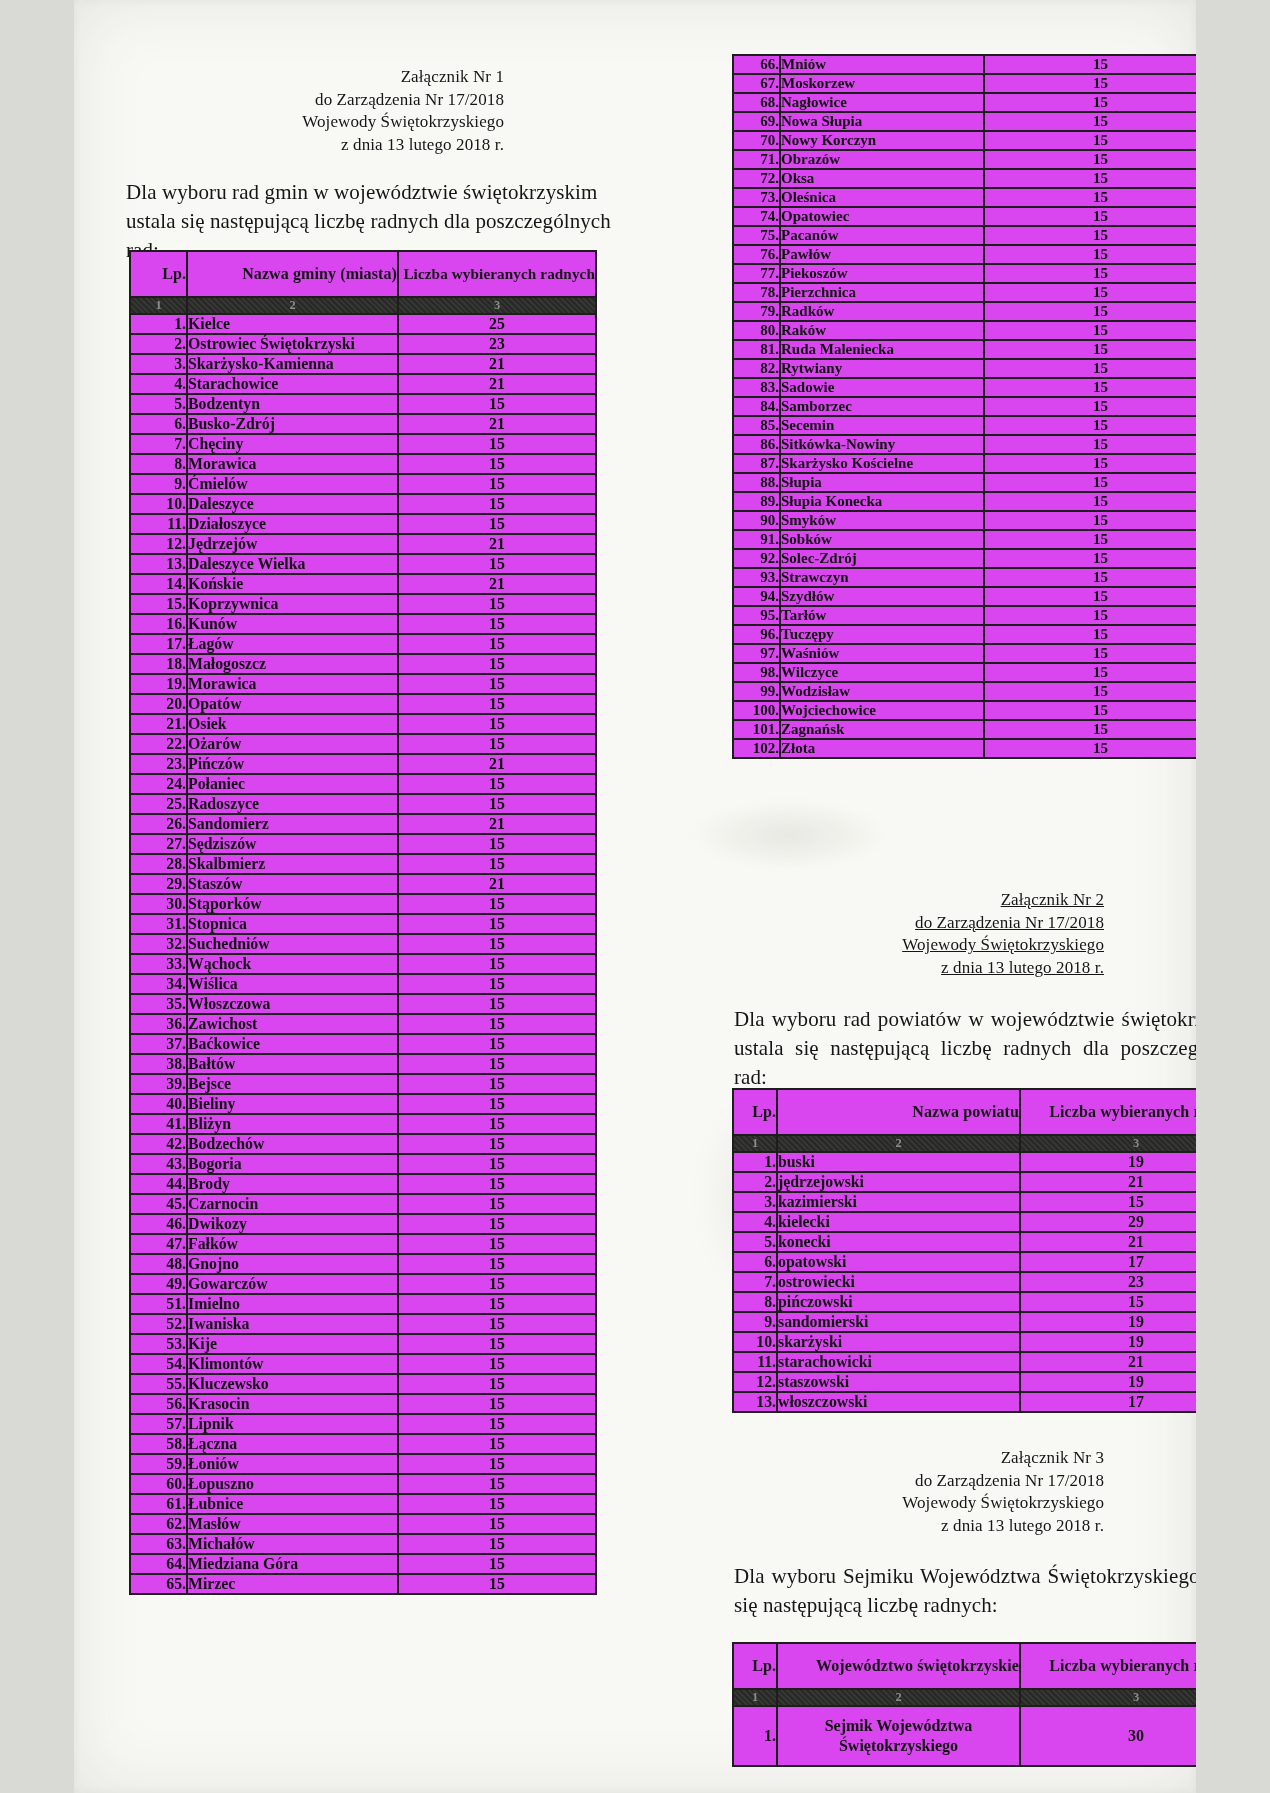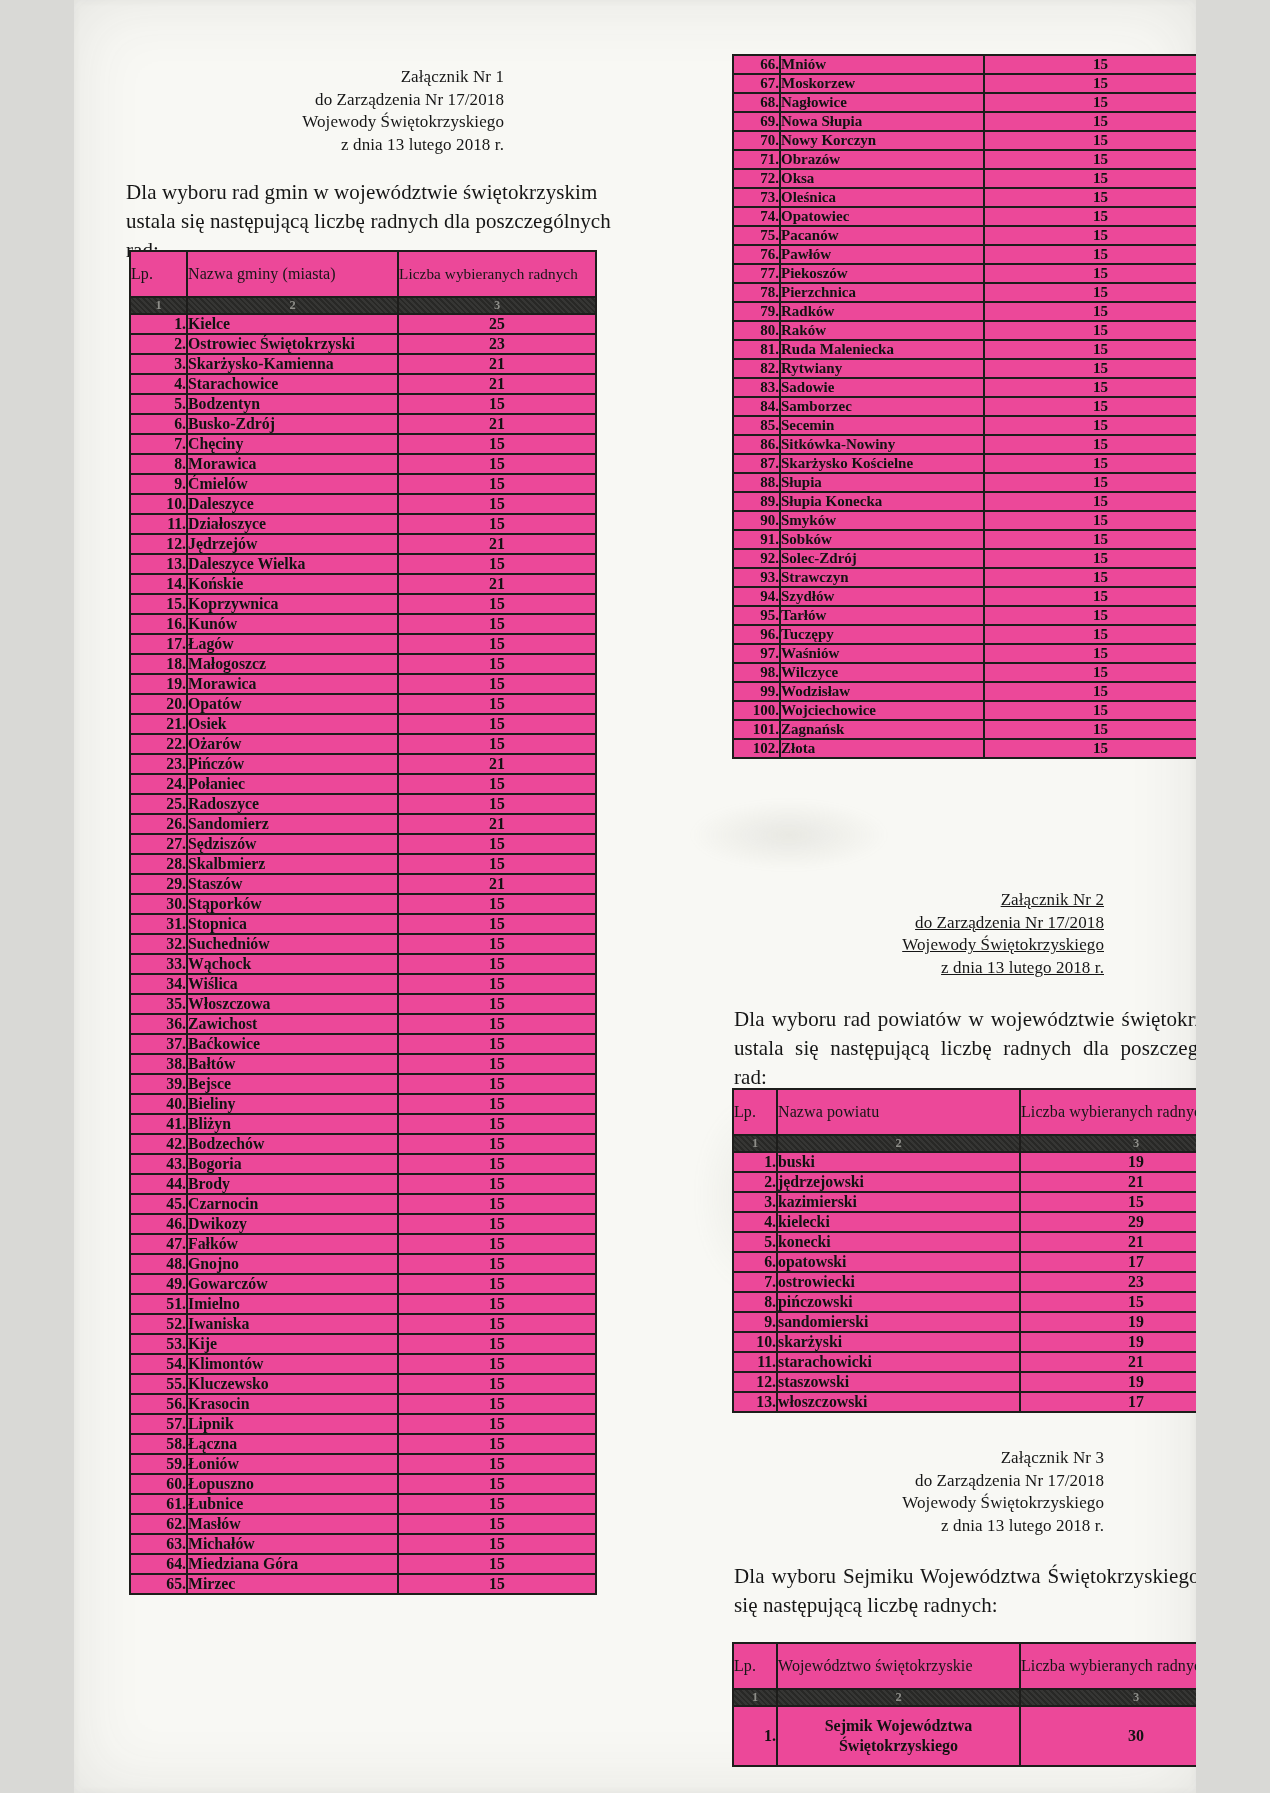--- a/index.html
+++ b/index.html
@@ -15,30 +15,30 @@
   .att-header { position:absolute; text-align:right; font-size:17px; line-height:1.33; letter-spacing:.1px; }
   .att-header.att1 { top:66px;   right:692px; }
   .att-header.att2 { top:889px;  right:92px;text-decoration:underline;  }
   .att-header.att3 { top:1447px; right:92px;  }
 
   .intro { position:absolute; font-size:21px; line-height:1.38; letter-spacing:.1px; }
   .intro1 { left:52px;  top:178px;  width:486px; }
   .intro2 { left:660px; top:1005px; width:522px; text-align:justify; }
   .intro3 { left:660px; top:1562px; width:522px; text-align:justify; }
 
-  table.doc { position:absolute; border-collapse:collapse; table-layout:fixed; background:#ec4899; }
+  table.doc { position:absolute; border-collapse:collapse; table-layout:fixed; background:#d946ef; }
   table.doc th, table.doc td { border:2px solid #1d1d1b; vertical-align:middle; padding:0; }
   table.doc { border:1px solid #1d1d1b; }
 
   table.t1a { left:55px;  top:250px;  width:466px; }
   table.t1b { left:658px; top:54px;   width:484px; }
   table.t2  { left:658px; top:1088px; width:519px; }
   table.t3  { left:658px; top:1642px; width:519px; }
 
-  th.h { font-weight:normal; font-size:16px; height:46px; text-align:left; letter-spacing:.1px;margin-left:32px; }
+  th.h { font-weight:bold; font-size:16px; height:46px; text-align:right; letter-spacing:.1px;margin-left:32px; }
   th.h.num-h { white-space:nowrap; }
   table.t1a th.h.num-h { font-size:15.2px; }
 
   tr.dark td {
     background:#2b2b29; color:#8d8d88; height:15px;
     text-align:center; font-weight:bold; font-size:12.5px;
     background-image: repeating-linear-gradient(45deg, rgba(255,255,255,.05) 0 2px, rgba(0,0,0,.08) 2px 4px);
   }
 
   tbody.data td { font-weight:bold; color:#121212; }

